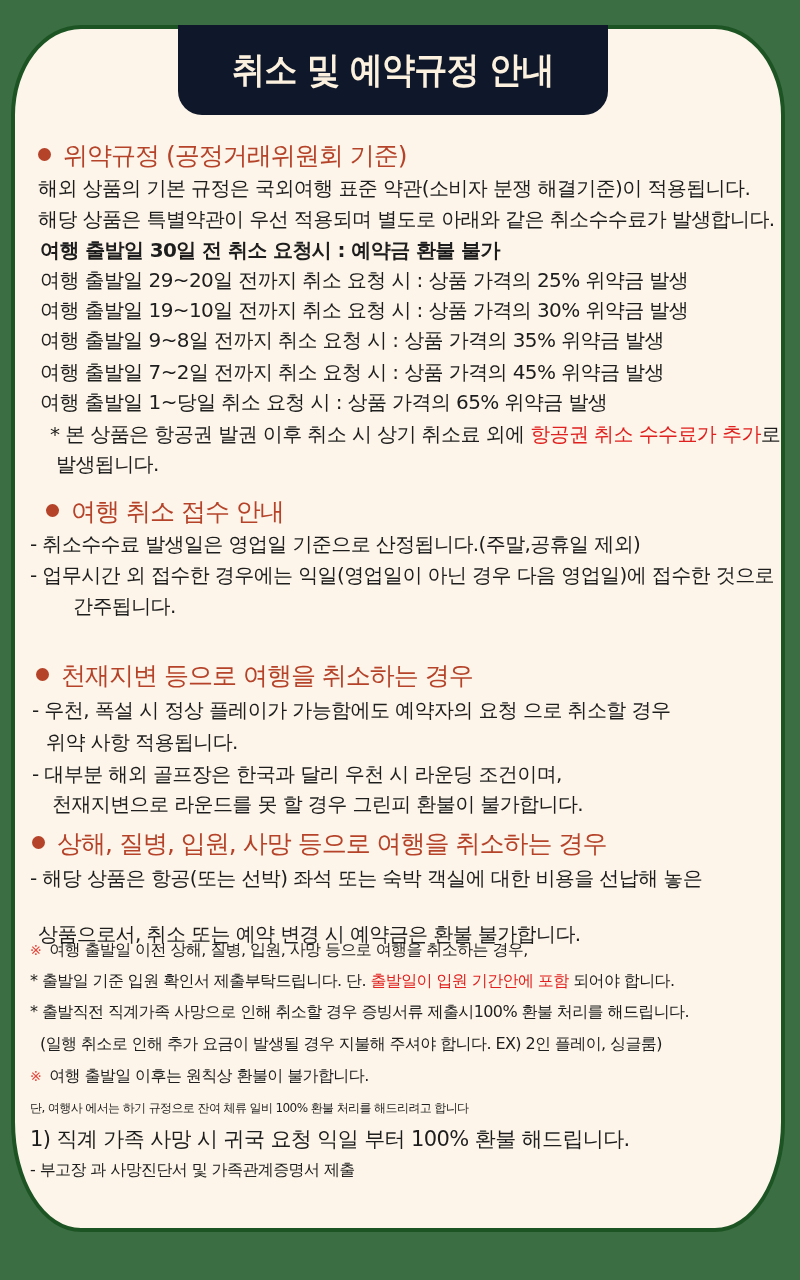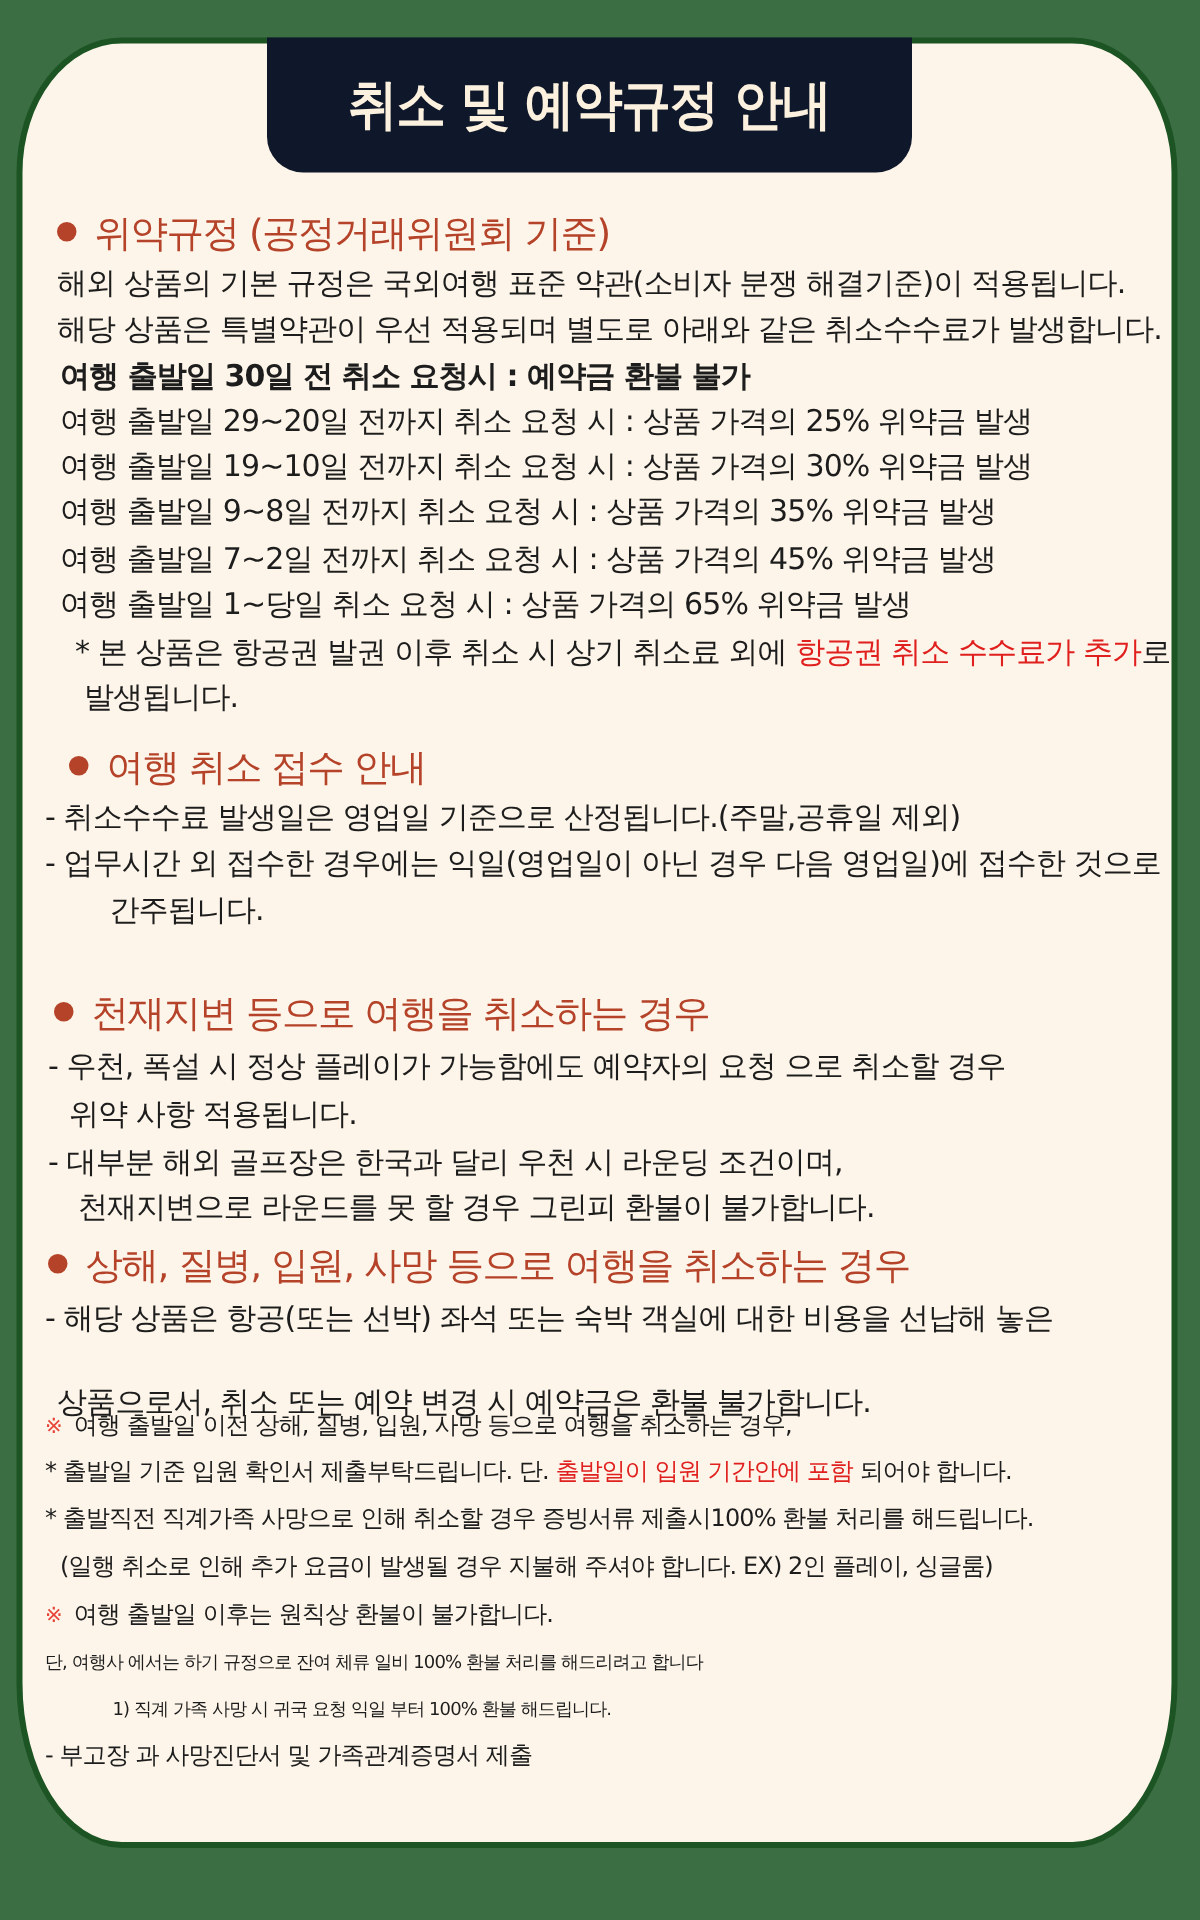--- a/index.html
+++ b/index.html
@@ -140,15 +140,15 @@
   </div>
   <div class="line" style="left:30px; top:969px; font-size:16px;">
     <span>* 출발일 기준 입원 확인서 제출부탁드립니다.  단. </span><span class="red">출발일이 입원 기간안에 포함</span><span> 되어야 합니다.</span>
   </div>
   <div class="line" style="left:30px; top:1000px; font-size:16px;">* 출발직전 직계가족 사망으로 인해 취소할 경우 증빙서류 제출시100% 환불 처리를 해드립니다.</div>
   <div class="line" style="left:40px; top:1032px; font-size:16px;">(일행 취소로 인해 추가 요금이 발생될 경우 지불해 주셔야 합니다.  EX) 2인 플레이, 싱글룸)</div>
   <div class="line" style="left:30px; top:1064px; font-size:16px;">
     <span class="ref">※</span><span>여행 출발일 이후는 원칙상 환불이 불가합니다.</span>
   </div>
   <div class="line" style="left:30px; top:1096px; font-size:12px;">단, 여행사 에서는 하기 규정으로 잔여 체류 일비 100% 환불 처리를 해드리려고 합니다</div>
-  <div class="line" style="left:30px; top:1127px; font-size:12px;margin-left:45px;">1) 직계 가족 사망 시  귀국 요청 익일 부터 100% 환불 해드립니다.</div>
+  <div class="line" style="left:30px; top:1127px; font-size:21px;">1) 직계 가족 사망 시  귀국 요청 익일 부터 100% 환불 해드립니다.</div>
   <div class="line" style="left:30px; top:1158px; font-size:16px;">- 부고장 과 사망진단서 및 가족관계증명서 제출</div>
 </div>
 
 </body></html>

